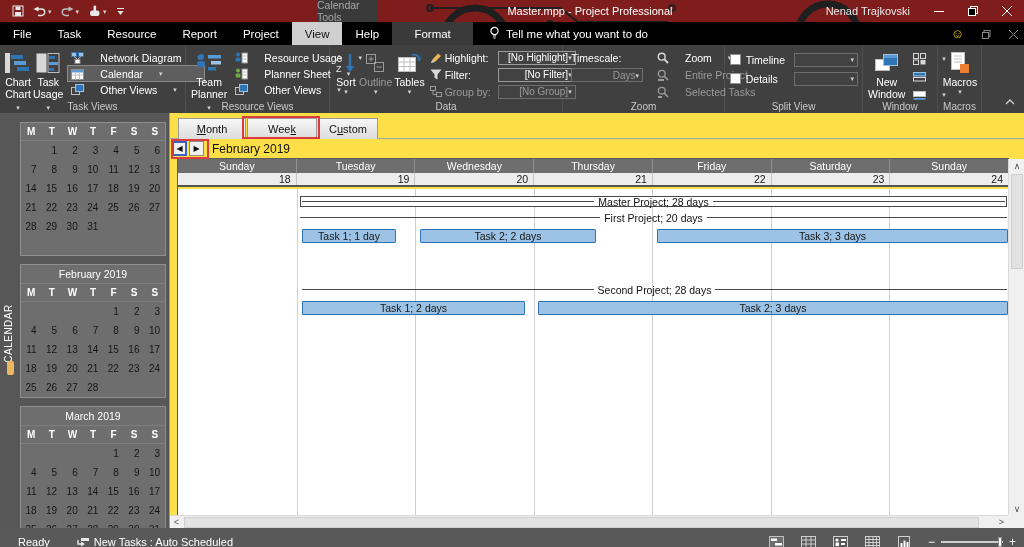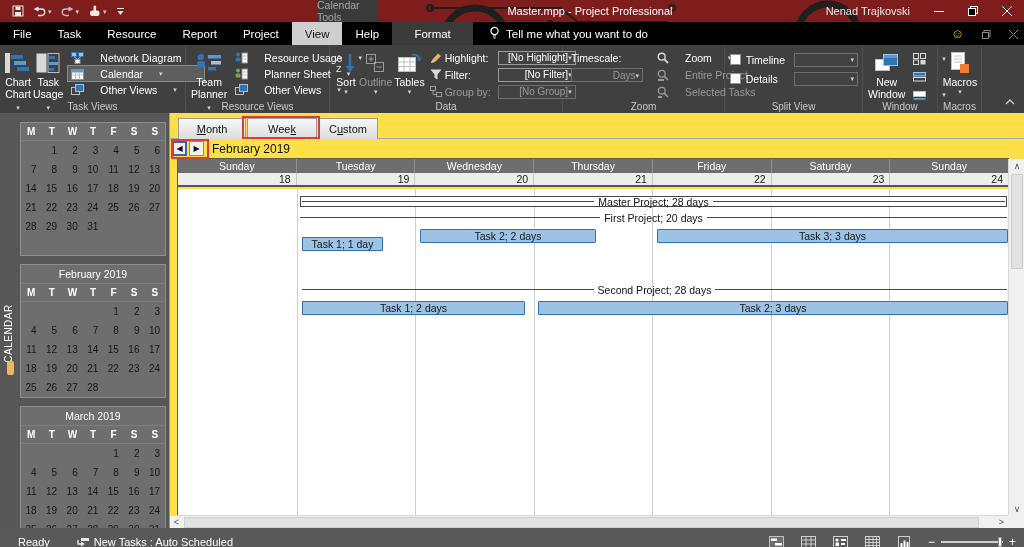--- a/index.html
+++ b/index.html
@@ -773,21 +773,21 @@
           <span class="stext">Master Project; 28 days</span>
           <span class="sline"></span>
       </div>
 
       <div class="sumrow" style="left:122px;top:22px;width:707px;height:13px">
         <span class="sline"></span>
           <span class="stext">First Project; 20 days</span>
           <span class="sline"></span>
       </div>
 
-      <div class="taskbar" style="left:124px;top:48px;width:81px">
+      <div class="taskbar" style="left:124px;top:40px;width:94px">
           <span>Task 1; 1 day</span>
         </div>
       <div class="taskbar" style="left:242px;top:40px;width:176px">
           <span>Task 2; 2 days</span>
         </div>
       <div class="taskbar" style="left:479px;top:40px;width:351px">
           <span>Task 3; 3 days</span>
         </div>
 
       <div class="sumrow" style="left:124px;top:94px;width:705px;height:13px">

